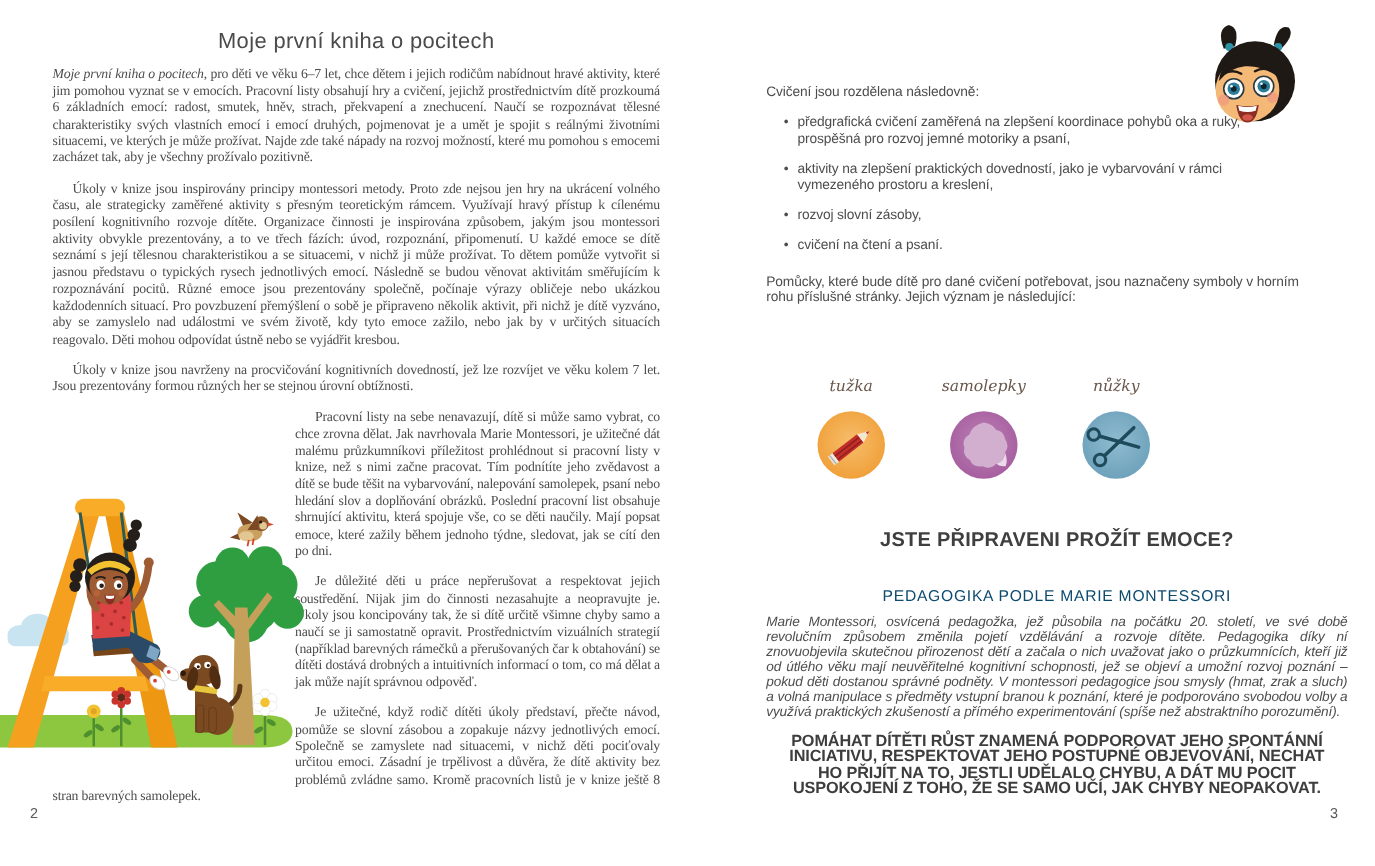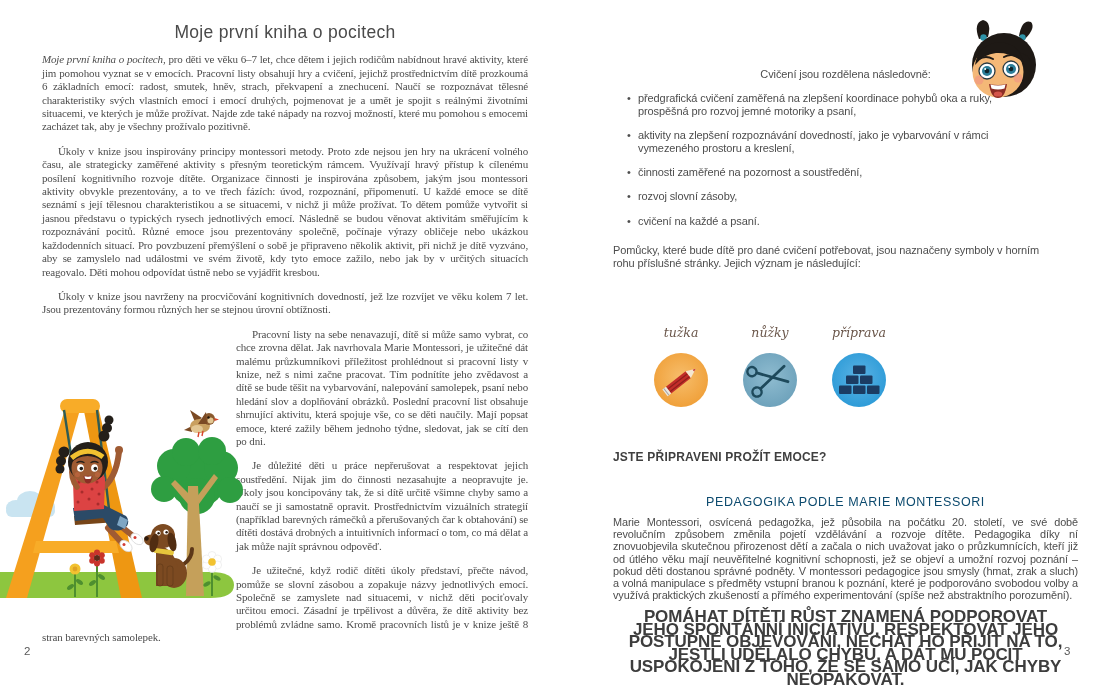--- a/index.html
+++ b/index.html
@@ -17,37 +17,37 @@
     margin:0 0 14px 0;letter-spacing:.3px;
   }
   .left-col p{margin:0 0 11px 0;font-family:Liberation Serif, serif;}
   .left-col p.ind{text-indent:16px;}
   .illu-spacer{float:left;width:184px;height:246px;margin:50px 10px 0 0;}
   
   .right-col{
     position:absolute;left:613px;top:68px;width:465px;
     font-size:11px;line-height:12.4px;color:#4d4d4d;letter-spacing:-0.1px;
   }
-  .right-col .intro{margin:0;text-align:center;}
+  .right-col .intro{margin:0;}
   ul.bullets{margin:1px 0 0 0;padding:0;list-style:none;width:420px;}
   ul.bullets li{position:relative;padding-left:13px;margin:12px;}
   ul.bullets li::before{content:"\2022";position:absolute;left:2px;top:0;color:#4d4d4d;}
   .tools-text{margin:17px 0 0 0;width:438px;}
-  .tools-row{display:flex;gap:9px;margin:58px 0 0 28px;}
+  .tools-row{display:flex;gap:26px;margin:58px 0 0 28px;}
   .tool{width:80px;text-align:center;}
   .tool-label{
     font-family:"DejaVu Serif",serif;font-style:italic;
     font-size:12.5px;color:#6a564a;margin-bottom:14px;letter-spacing:0;
   }
   .tool-circle{width:54px;height:54px;border-radius:50%;margin:0 auto;position:relative;}
   .tool-circle svg{position:absolute;left:0;top:0;}
-  .q-head{margin:44px 0 0 0;text-align:left;font-weight:bold;font-size:12px;color:#3f3f3f;letter-spacing:.2px;}
+  .q-head{margin:44px 0 0 0;text-align:center;font-weight:bold;font-size:16px;color:#3f3f3f;letter-spacing:.2px;}
   .s-head{margin:32px 0 0 0;text-align:center;font-size:12.5px;color:#0c4a6e;letter-spacing:.6px;}
-  .mont{margin:8px 0 0 0;text-align:justify;line-height:12.1px;font-size:10.9px;}
-  .closing{margin:10px 0 0 0;text-align:center;font-weight:bold;font-size:17px;line-height:12.6px;color:#3d3d3d;padding:0 8px;}
+  .mont{margin:8px 0 0 0;text-align:justify;line-height:12.1px;font-size:10.9px;font-style:italic;}
+  .closing{margin:10px 0 0 0;text-align:center;font-weight:bold;font-size:13px;line-height:12.6px;color:#3d3d3d;padding:0 8px;}
   
   .illu-svg{position:absolute;left:0;top:386px;}
   .face-svg{position:absolute;left:948px;top:16px;}
   .pagenum{position:absolute;font-size:11.5px;color:#595959;}
   .pagenum.left{left:24px;top:645px;}
   .pagenum.right{left:1064px;top:645px;}
 </style>
 </head>
 <body>
 
@@ -231,24 +231,23 @@
     <circle cx="70" cy="62" r="4.5" fill="#F09183" opacity=".6"></circle>
   <path d="M41 68 Q50 70 59 68 Q57 82 50 82 Q43 82 41 68 Z" fill="#8C2D25"></path>
   <path d="M42.5 68.5 Q50 70.5 57.5 68.5 L56.5 72.5 Q50 74.5 43.5 72.5 Z" fill="#fff"></path>
   <ellipse cx="50" cy="78" rx="4.2" ry="2.6" fill="#D4554A"></ellipse>
 </svg>
 
 <div class="right-col">
   <p class="intro">Cvičení jsou rozdělena následovně:</p>
   <ul class="bullets">
     <li>předgrafická cvičení zaměřená na zlepšení koordinace pohybů oka a ruky, prospěšná pro rozvoj jemné motoriky a psaní,</li>
-    <li>aktivity na zlepšení rozpoznávání dovedností, jako je vybarvování v rámci vymezeného prostoru a kreslení,</li>
-    <li>činnosti zaměřené na pozornost a soustředění,</li>
+    <li>aktivity na zlepšení praktických dovedností, jako je vybarvování v rámci vymezeného prostoru a kreslení,</li>
     <li>rozvoj slovní zásoby,</li>
-    <li>cvičení na každé a psaní.</li>
+    <li>cvičení na čtení a psaní.</li>
   </ul>
   <p class="tools-text">Pomůcky, které bude dítě pro dané cvičení potřebovat, jsou naznačeny symboly v horním rohu příslušné stránky. Jejich význam je následující:</p>
 
   <div class="tools-row">
     <div class="tool">
       <div class="tool-label">tužka</div>
       <div class="tool-circle" style="background: radial-gradient(circle at 50% 45%, rgb(247, 190, 108) 0%, rgb(240, 161, 59) 72%);">
         <svg width="54" height="54" viewBox="0 0 54 54">
           <g transform="rotate(-38 27 27)">
             <rect x="11" y="23" width="25" height="8.5" fill="#C22E2A"></rect>
@@ -256,48 +255,42 @@
             <line x1="11" y1="29.5" x2="36" y2="29.5" stroke="#8F1F1C" stroke-width="1.2"></line>
             <polygon points="36,23 45.5,27.2 36,31.5" fill="#F4E7D2"></polygon>
             <polygon points="42.5,26.1 45.5,27.2 42.5,28.4" fill="#C22E2A"></polygon>
             <rect x="6.5" y="23" width="4.5" height="8.5" fill="#EDE8DF"></rect>
             <line x1="8.2" y1="23" x2="8.2" y2="31.5" stroke="#A8A8A8" stroke-width="1"></line>
           </g>
         </svg>
       </div>
     </div>
     <div class="tool">
+      <div class="tool-label">samolepky</div>
+      <div class="tool-circle" style="background: radial-gradient(circle at 50% 45%, rgb(188, 130, 182) 0%, rgb(167, 95, 160) 72%);">
+        <svg width="54" height="54" viewBox="0 0 54 54">
+          <path d="M27 9 Q34 10 37 15 Q43 16 44 22 Q48 28 44 33 Q44 40 37 42 Q32 47 26 44 Q18 45 16 39 Q10 36 11.5 29 Q9 22 15.5 18.5 Q18 11 27 9 Z" fill="#D2AECF"></path>
+          <path d="M37 42 Q44 40 44 33 Q46.5 39 44.5 44 Q40 44.5 37 42 Z" fill="#EBDAE9"></path>
+        </svg>
+      </div>
+    </div>
+    <div class="tool">
       <div class="tool-label">nůžky</div>
       <div class="tool-circle" style="background: radial-gradient(circle at 50% 45%, rgb(143, 188, 208) 0%, rgb(111, 163, 188) 72%);">
         <svg width="54" height="54" viewBox="0 0 54 54">
           <g transform="rotate(-14 27 27)" stroke="#1E4A5C">
             <line x1="44" y1="17" x2="16" y2="33" stroke-width="2.8" stroke-linecap="round"></line>
             <line x1="44" y1="33" x2="16" y2="17" stroke-width="2.8" stroke-linecap="round"></line>
             <circle cx="11.5" cy="14.5" r="4.6" fill="none" stroke-width="2.4"></circle>
             <circle cx="11.5" cy="35.5" r="4.6" fill="none" stroke-width="2.4"></circle>
             <circle cx="30" cy="25" r="1.4" fill="#1E4A5C" stroke="none"></circle>
           </g>
         </svg>
       </div>
     </div>
-    <div class="tool">
-      <div class="tool-label">příprava</div>
-      <div class="tool-circle" style="background: radial-gradient(circle at 50% 45%, rgb(91, 179, 228) 0%, rgb(47, 156, 216) 72%);">
-        <svg width="54" height="54" viewBox="0 0 54 54">
-          <g fill="#1B3C63">
-            <rect x="21" y="12.5" width="12.5" height="8.5" rx="1"></rect>
-            <rect x="14" y="22.5" width="12.5" height="8.5" rx="1"></rect>
-              <rect x="28" y="22.5" width="12.5" height="8.5" rx="1"></rect>
-            <rect x="7" y="32.5" width="12.5" height="8.5" rx="1"></rect>
-              <rect x="21" y="32.5" width="12.5" height="8.5" rx="1"></rect>
-              <rect x="35" y="32.5" width="12.5" height="8.5" rx="1"></rect>
-          </g>
-        </svg>
-      </div>
-    </div>
   </div>
 
   <div class="q-head">JSTE PŘIPRAVENI PROŽÍT EMOCE?</div>
   <div class="s-head">PEDAGOGIKA PODLE MARIE MONTESSORI</div>
   <p class="mont">Marie Montessori, osvícená pedagožka, jež působila na počátku 20. století, ve své době revolučním způsobem změnila pojetí vzdělávání a rozvoje dítěte. Pedagogika díky ní znovuobjevila skutečnou přirozenost dětí a začala o nich uvažovat jako o průzkumnících, kteří již od útlého věku mají neuvěřitelné kognitivní schopnosti, jež se objeví a umožní rozvoj poznání – pokud děti dostanou správné podněty. V montessori pedagogice jsou smysly (hmat, zrak a sluch) a volná manipulace s předměty vstupní branou k poznání, které je podporováno svobodou volby a využívá praktických zkušeností a přímého experimentování (spíše než abstraktního porozumění).</p>
   <p class="closing">POMÁHAT DÍTĚTI RŮST ZNAMENÁ PODPOROVAT JEHO SPONTÁNNÍ INICIATIVU, RESPEKTOVAT JEHO POSTUPNÉ OBJEVOVÁNÍ, NECHAT HO PŘIJÍT NA TO, JESTLI UDĚLALO CHYBU, A DÁT MU POCIT USPOKOJENÍ Z TOHO, ŽE SE SAMO UČÍ, JAK CHYBY NEOPAKOVAT.</p>
 </div>
 
 <div class="pagenum left">2</div>
 <div class="pagenum right">3</div>

